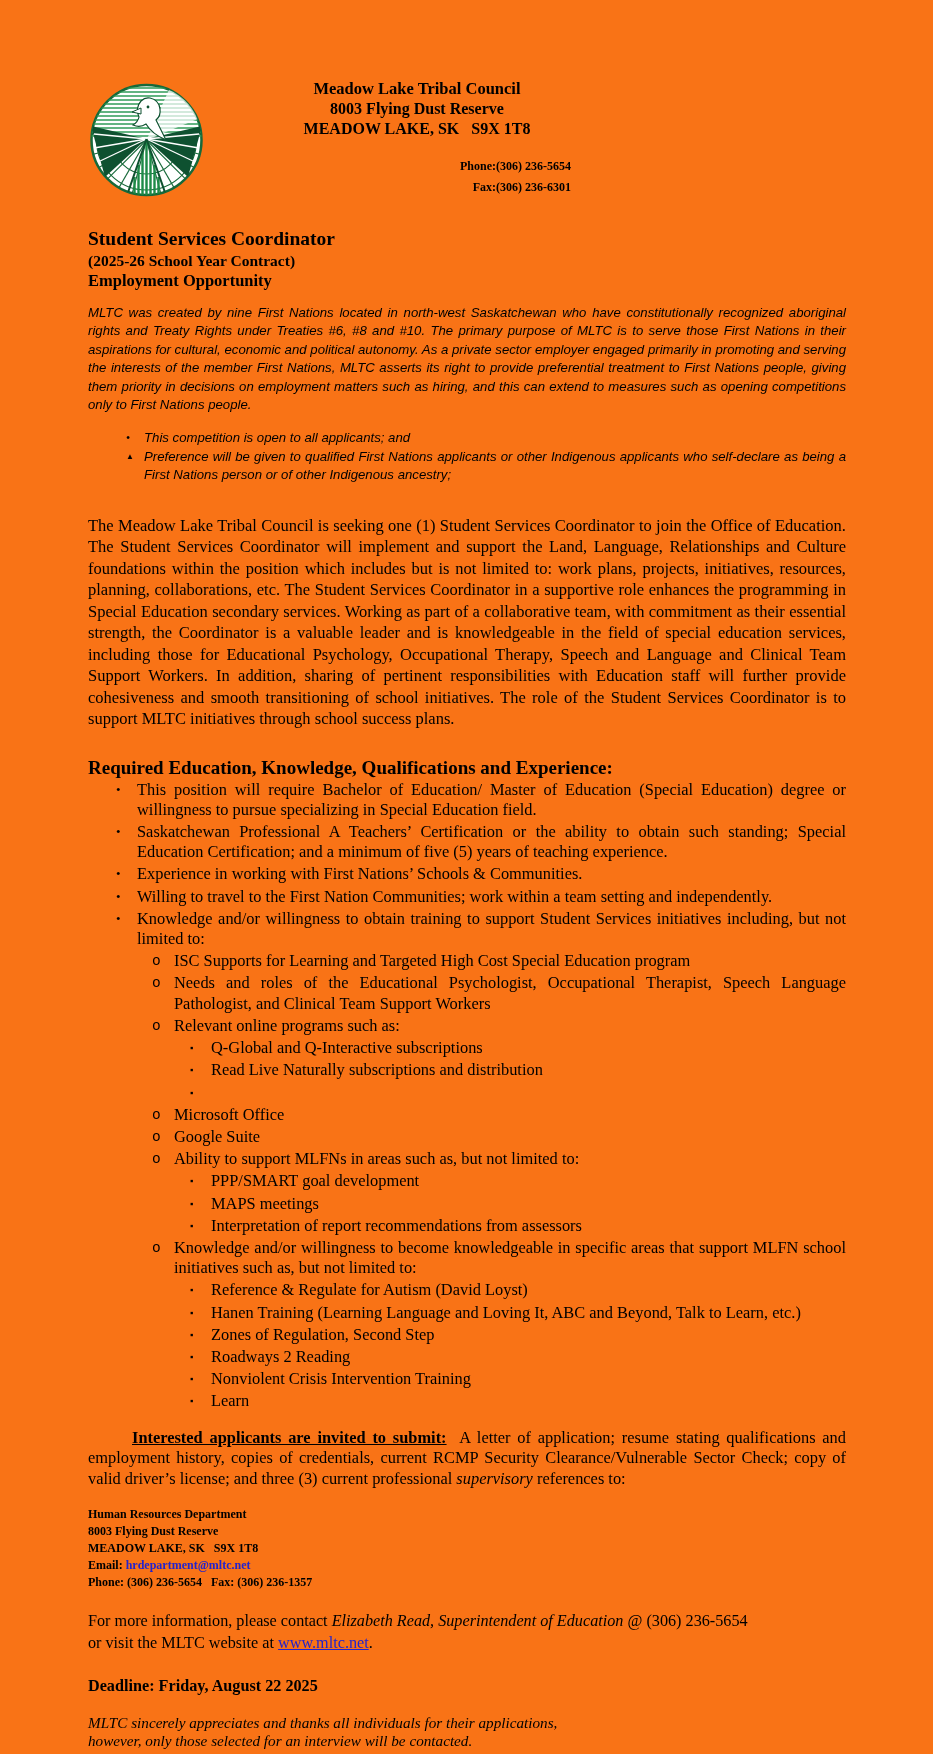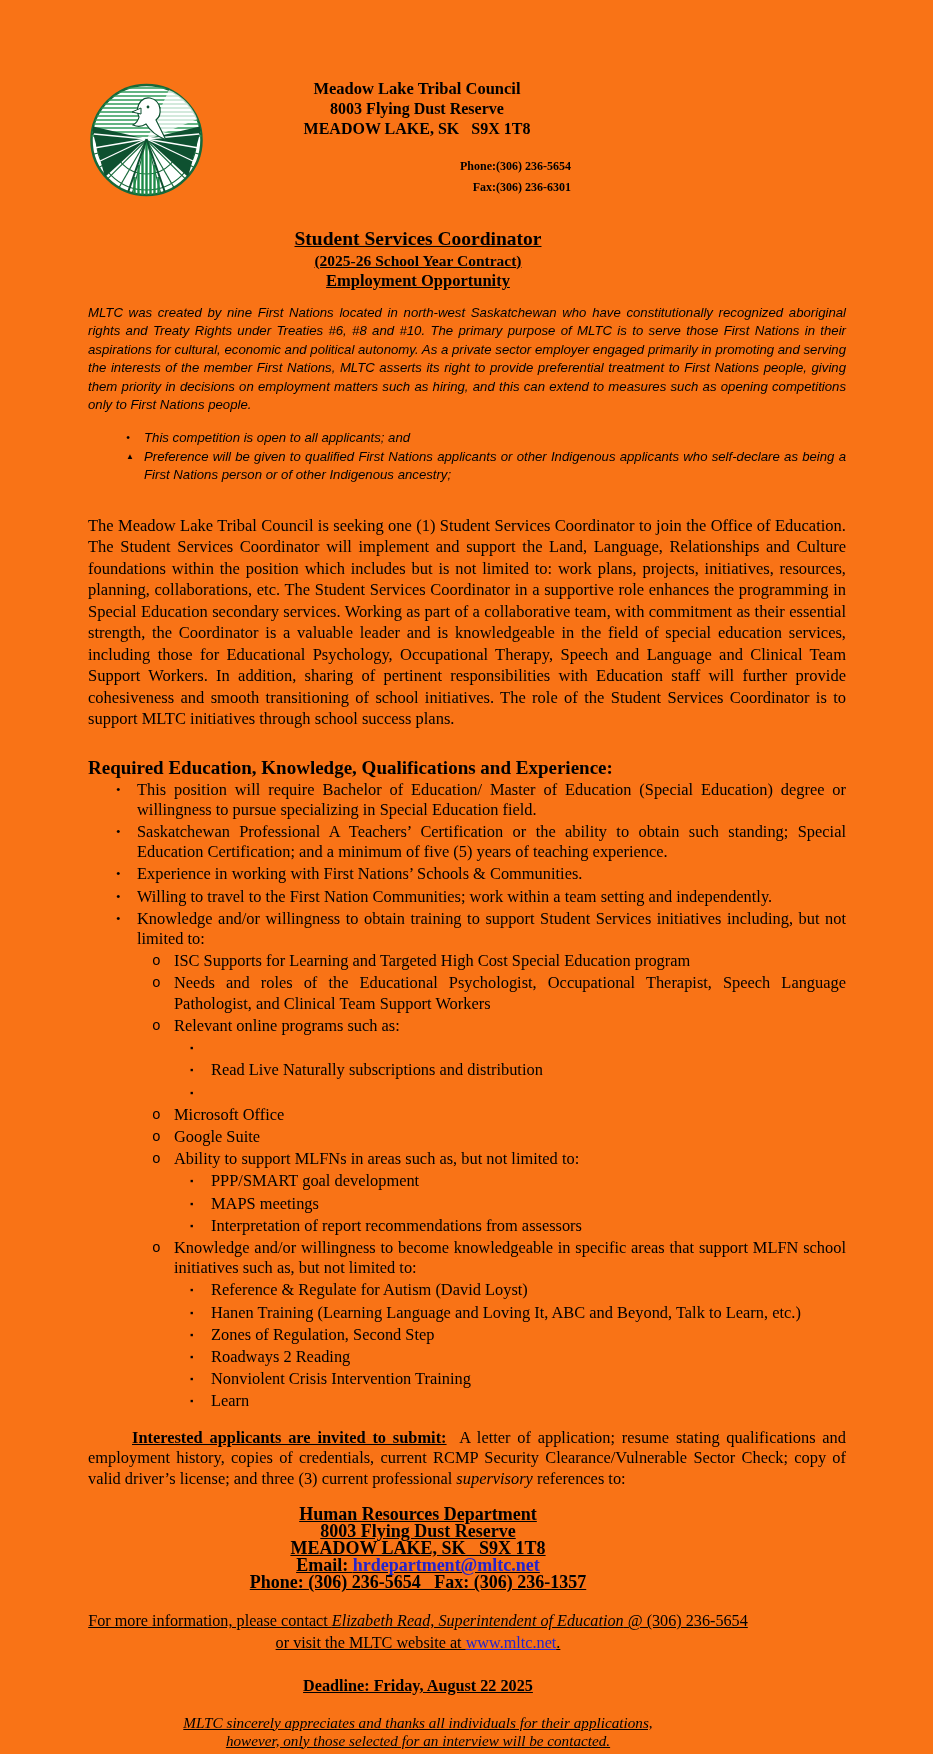--- a/index.html
+++ b/index.html
@@ -13,21 +13,21 @@
   
   .letterhead{position:relative;margin-top:80px;height:125px;}
   .logo-wrap{position:absolute;left:0;top:2px;width:117px;height:122px;}
   .lh-text{position:absolute;left:175px;top:-2px;width:308px;text-align:center;font-weight:bold;}
   .lh-org{font-size:16.5px;line-height:21px;}
   .lh-line{font-size:16px;line-height:20px;}
   .lh-contact{margin-top:17px;text-align:right;margin-left:59px;font-size:12px;line-height:21px;}
   .lh-label{display:inline-block;width:88px;}
 
   
-  .center-col{width:660px;text-align:center;text-decoration:underline;}
+  .center-col{width:660px;}
   .title-block{margin-top:22px;}
   .doc-title{font-size:19.5px;font-weight:bold;line-height:24px;}
   .doc-subtitle{font-size:15.5px;font-weight:bold;line-height:19px;}
   .doc-subtitle2{font-size:16.5px;font-weight:bold;line-height:21px;}
 
   
   .intro-para{margin:13px 0 0;font-family:"Liberation Sans",sans-serif;font-style:italic;
               font-size:13.2px;line-height:18.4px;text-align:justify;}
   .intro-bullets{margin-top:15px;}
   .intro-li{display:flex;padding-left:38px;}
@@ -49,21 +49,21 @@
   .l2{padding-left:64px;}
   .l2 .marker{width:22px;flex:none;font-size:14.5px;line-height:20.2px;font-family:"Liberation Mono",monospace;}
   .l3{padding-left:102px;}
   .l3 .marker{width:21px;flex:none;font-size:9.5px;line-height:20.2px;}
 
   
   .submit-para{margin-top:16px;font-size:16.4px;line-height:20.8px;text-align:justify;}
   .pre-inline{white-space:pre-wrap;}
 
   
-  .hr-block{margin-top:1px;font-weight:bold;font-size:18px;line-height:17px;}
+  .hr-block{margin-top:1px;font-weight:bold;font-size:12px;line-height:17px;}
   .email-link{color:#2323cd;cursor:pointer;}
   .more-info{margin:20px 0 0;font-size:16.2px;line-height:21.5px;}
   .site-link{color:#2323cd;text-decoration:underline;cursor:pointer;}
   .deadline{margin-top:22px;font-weight:bold;font-size:16.2px;line-height:21px;}
   .closing{margin-top:12px;font-style:italic;font-size:15.2px;line-height:18px;}
 </style>
 </head>
 <body>
 
 <div class="page">
@@ -207,20 +207,21 @@
           <span class="marker">o</span>
           <div class="t">Needs and roles of the Educational Psychologist, Occupational Therapist, Speech Language Pathologist, and Clinical Team Support Workers</div>
         </div>
       <div class="li l2">
           <span class="marker">o</span>
           <div class="t">Relevant online programs such as:</div>
         </div>
 
       <div class="li l3">
           <span class="marker">▪</span>
+          <div class="t">Q-Global and Q-Interactive subscriptions</div>
         </div>
       <div class="li l3">
           <span class="marker">▪</span>
           <div class="t">Read Live Naturally subscriptions and distribution</div>
         </div>
       <div class="li l3">
           <span class="marker">▪</span>
         </div>
 
       <div class="li l2">

